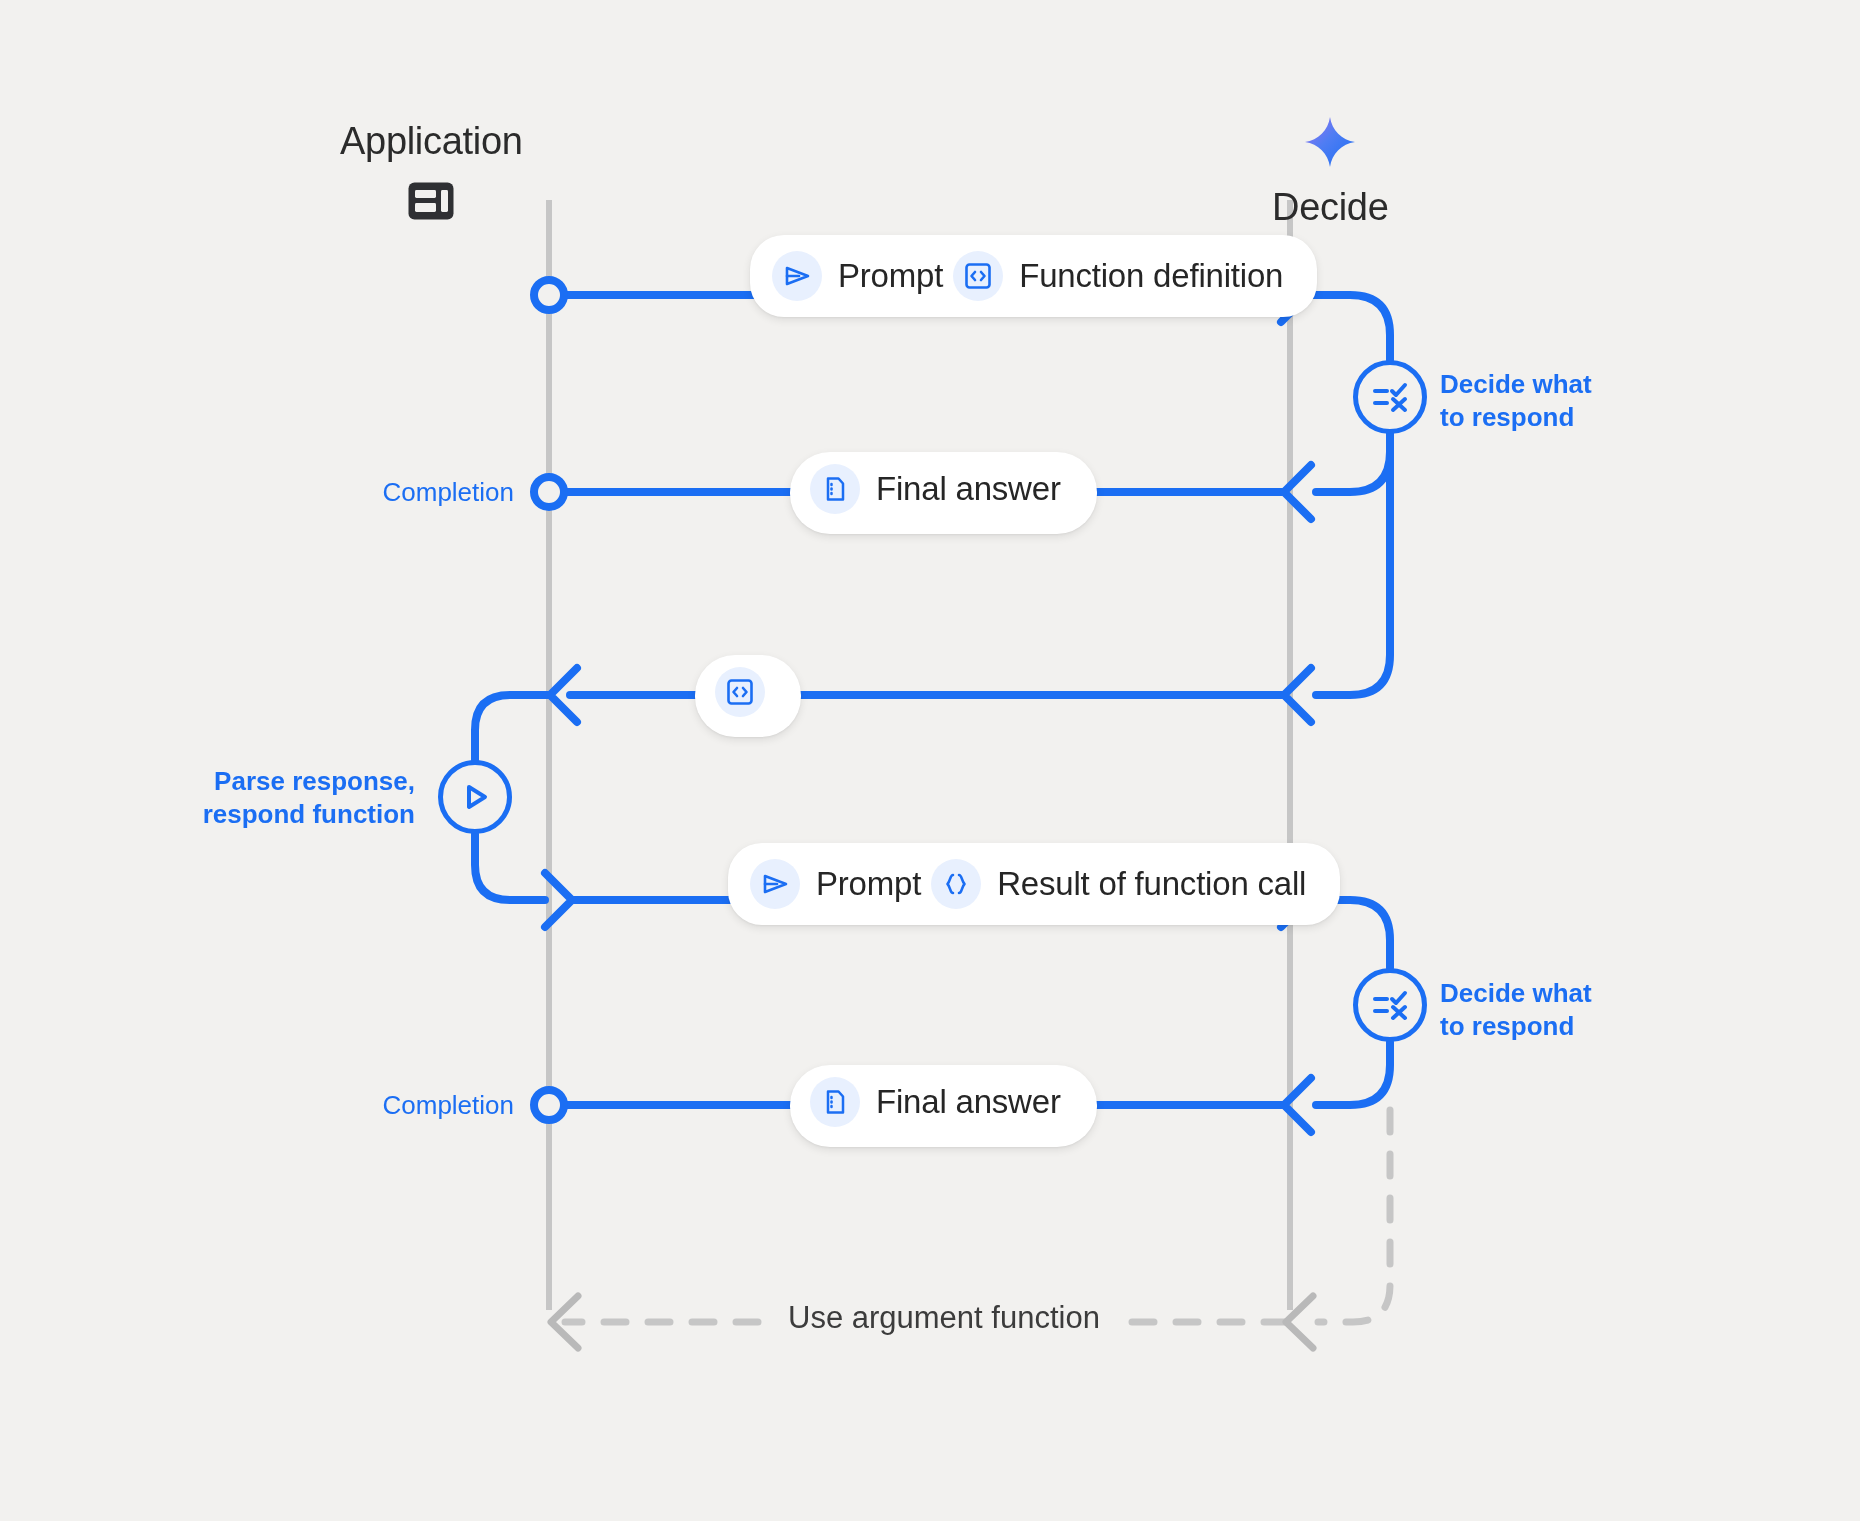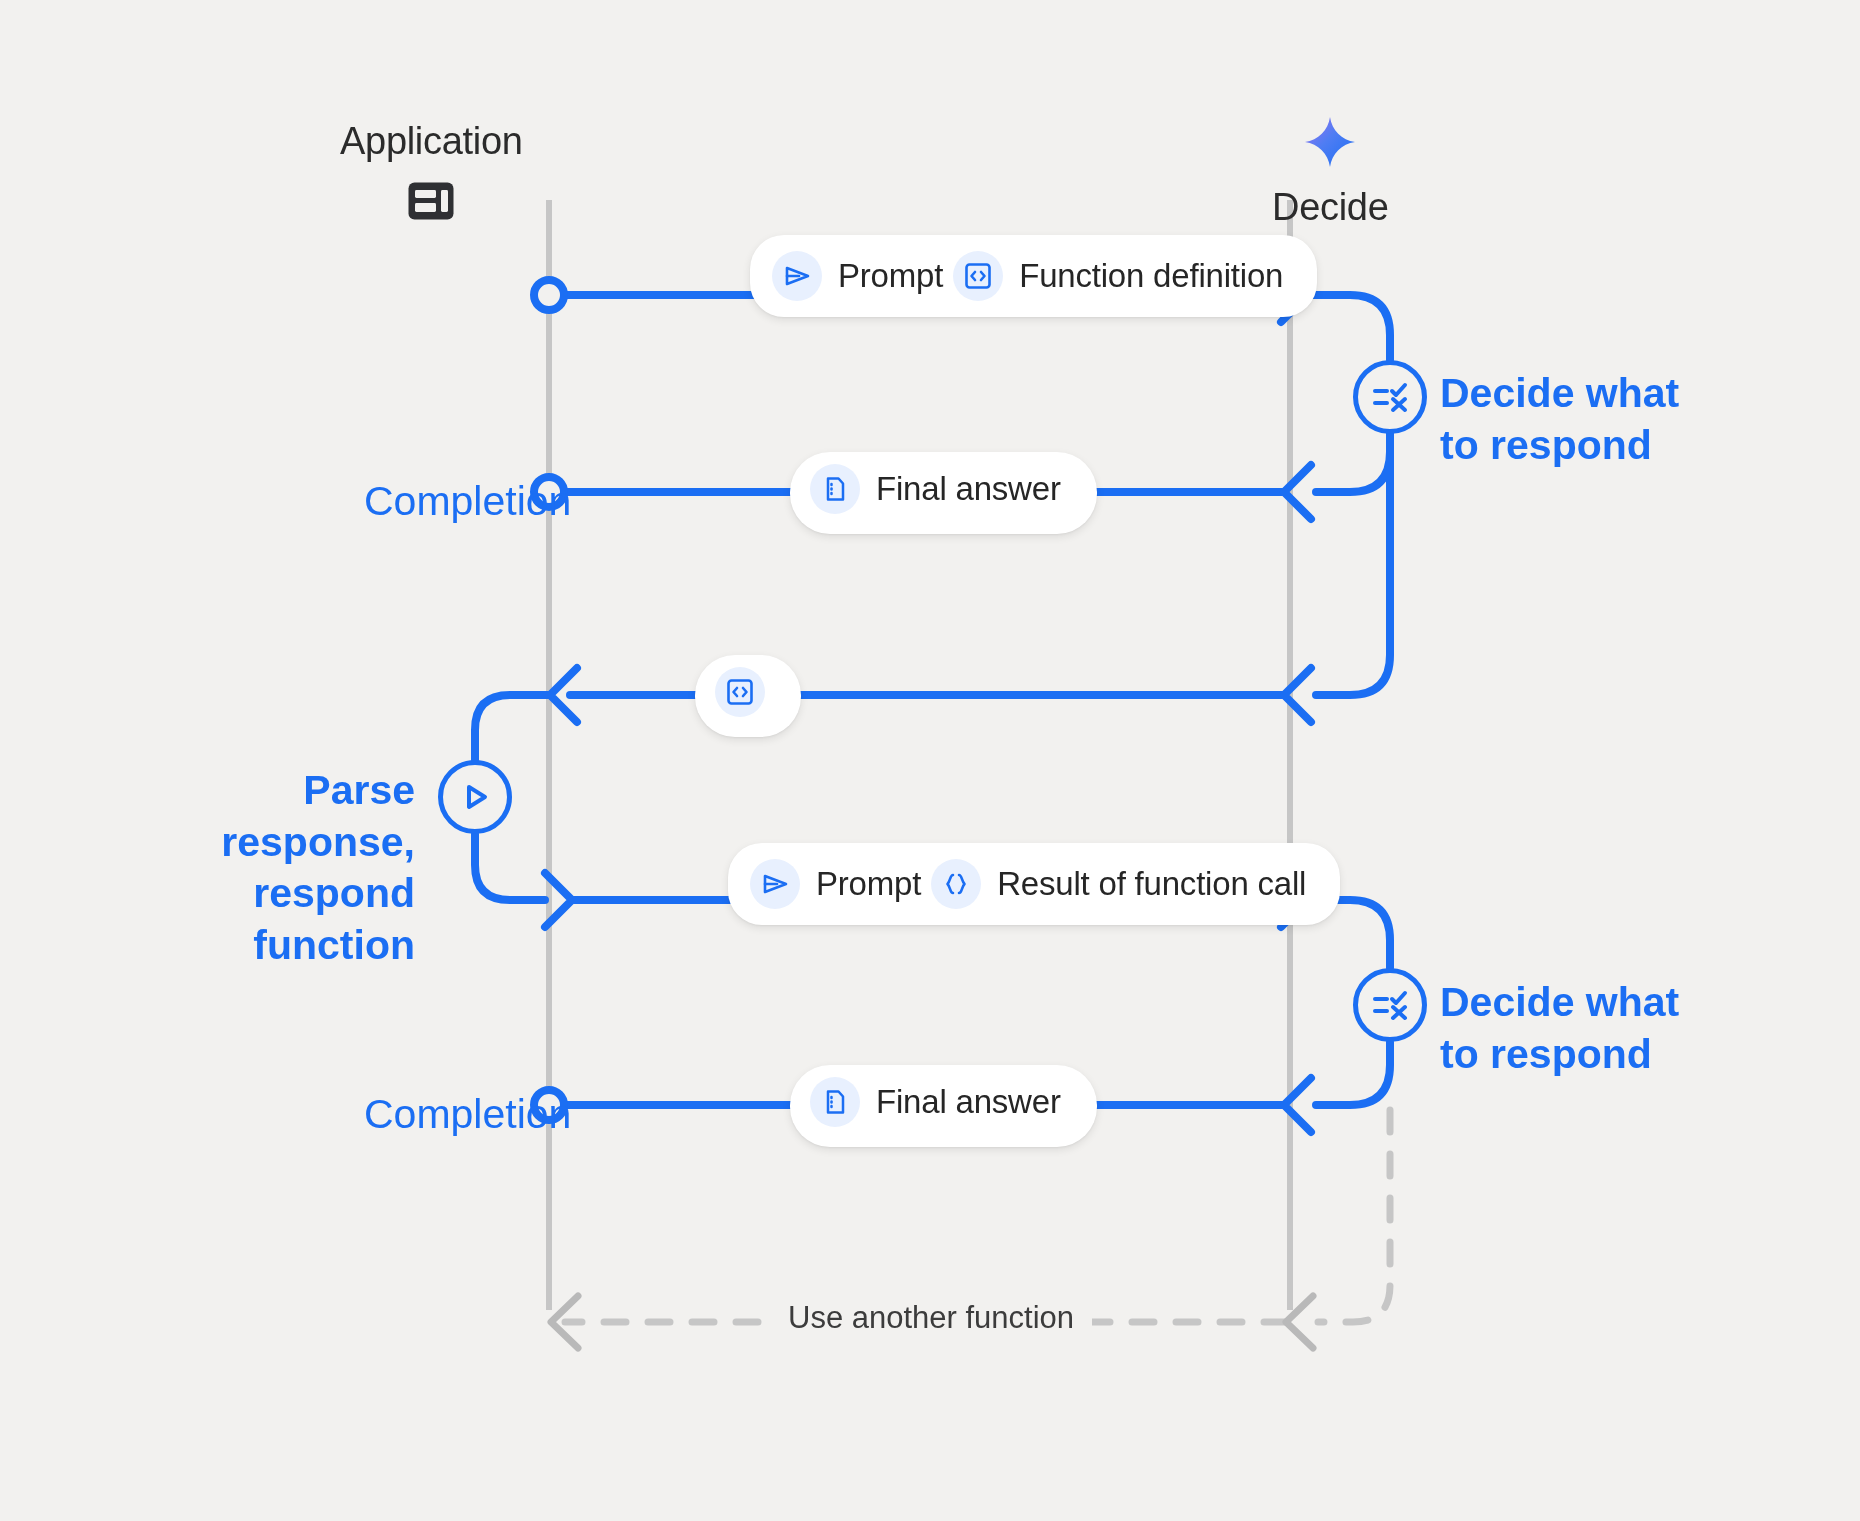--- a/index.html
+++ b/index.html
@@ -97,21 +97,21 @@
     align-items: center;
     justify-content: center;
     flex: 0 0 auto;
   }
   .ic-badge svg { display: block; }
 
   
   .caption {
     position: absolute;
     color: #1b6ef3;
-    font-size: 41px;
+    font-size: 26px;
     line-height: 1.26;
     font-weight: 700;
     white-space: pre-line;
   }
   .caption.left {
     text-align: right;
   }
   .caption.plain {
     font-weight: 400;
   }
@@ -359,15 +359,15 @@
 
   <span class="caption" style="left:1440px; top:368px;">Decide what
 to respond</span>
 
   <span class="caption" style="left:1440px; top:977px;">Decide what
 to respond</span>
 
   <span class="caption left" style="left:170px; top:765px; width:245px;">Parse response,
 respond function</span>
 
-  <span class="loop-label" style="left:770px; top:1300px;">Use another function</span>
+  <span class="loop-label" style="left:770px; top:1300px;">Use argument function</span>
 
 </div>
 
 </body></html>

